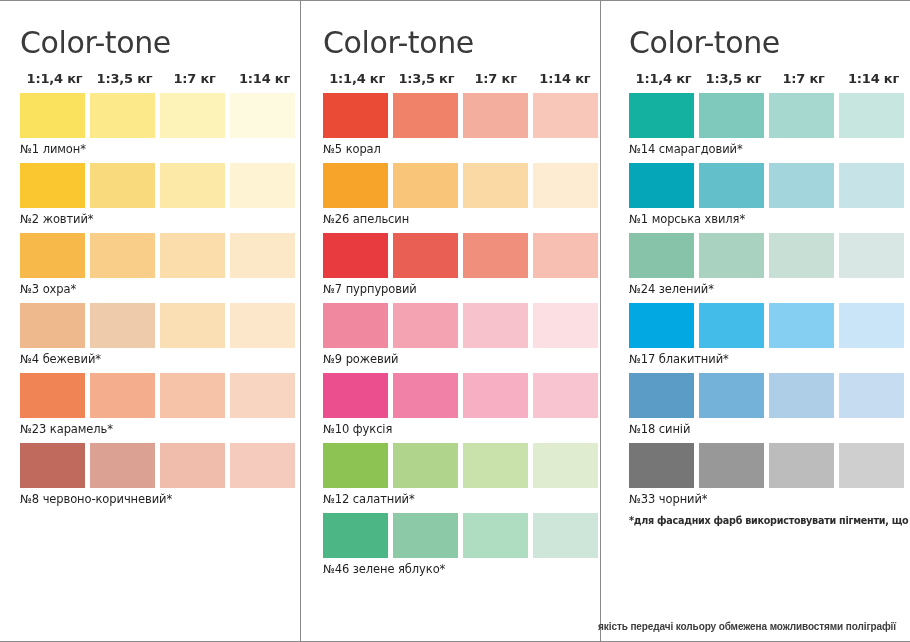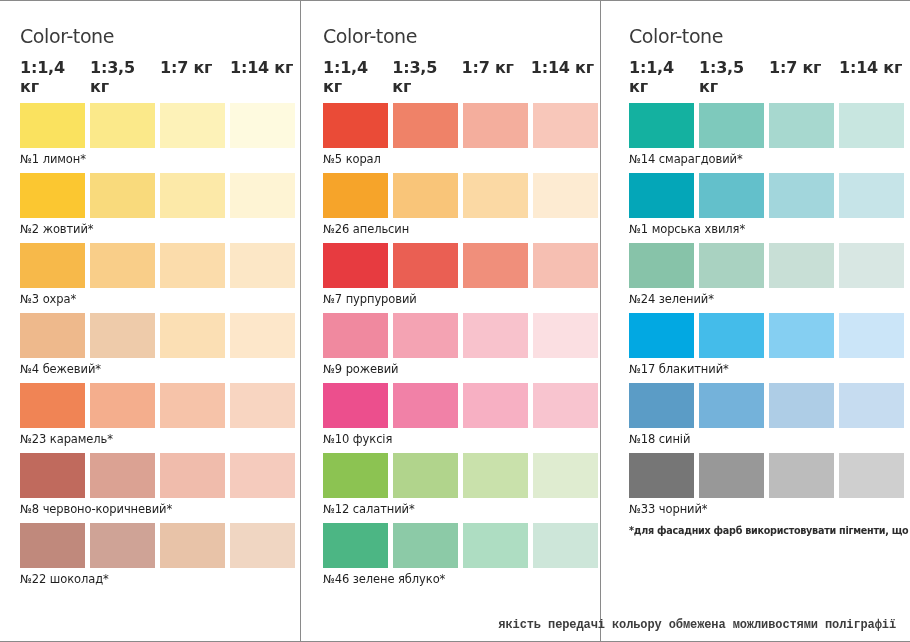--- a/index.html
+++ b/index.html
@@ -23,37 +23,38 @@
     position: relative;
     height: 100%;
     background: #ffffff;
     padding: 22px 0 0 0;
   }
   .panel.p0 { width: 300px; padding-left: 20px; }
   .panel.p1 { width: 300px; padding-left: 22px; border-left: 1px solid #8a8a8a; }
   .panel.p2 { width: 310px; padding-left: 28px; border-left: 1px solid #8a8a8a; }
 
   .brand {
-    font-size: 19px;
+    font-size: 30px;
     font-weight: 400;
     letter-spacing: -0.4px;
     color: #3a3a3a;
     font-family: "DejaVu Sans", sans-serif;
     margin-bottom: 11px;
     margin-top: 2px;
   }
 
   .ratios {
     display: flex;
     margin-bottom: 7px;
   }
   .ratio {
     width: 69px;
     margin-right: 1px;
-    font-size: 16px;
+    text-align: center;
+    font-size: 13px;
     font-weight: 700;
     color: #2c2c2c;
     font-family: "DejaVu Sans", sans-serif;
     letter-spacing: -0.2px;
   }
 
   .row { margin-bottom: 7px; }
   .swatches { display: flex; }
   .swatch {
     width: 65px;
@@ -79,24 +80,24 @@
     color: #2c2c2c;
     font-family: "DejaVu Sans", sans-serif;
     letter-spacing: -0.25px;
     white-space: nowrap;
   }
 
   .print-note {
     position: absolute;
     right: 14px;
     bottom: 9px;
-    font-size: 12px;
+    font-size: 10px;
     font-weight: 700;
     color: #3d3d3d;
-    font-family: Liberation Mono, monospace;
+    font-family: Liberation Sans, sans-serif;
     letter-spacing: -0.1px;
     white-space: nowrap;
   }
 </style>
 </head>
 <body>
 
 <div id="sheet">
   <div class="panel p0">
       <div class="brand">Color-tone</div>
@@ -153,29 +154,20 @@
       </div>
       <div class="row">
         <div class="swatches">
           <div class="swatch" title="№8 червоно-коричневий* 1:1,4 кг" style="background: rgb(192, 106, 93);"></div>
           <div class="swatch" title="№8 червоно-коричневий* 1:3,5 кг" style="background: rgb(219, 162, 147);"></div>
           <div class="swatch" title="№8 червоно-коричневий* 1:7 кг" style="background: rgb(240, 188, 172);"></div>
           <div class="swatch" title="№8 червоно-коричневий* 1:14 кг" style="background: rgb(245, 203, 189);"></div>
         </div>
         <div class="rowlabel">№8 червоно-коричневий*</div>
       </div>
-      <div class="row">
-        <div class="swatches">
-          <div class="swatch" title="№22 шоколад* 1:1,4 кг" style="background: rgb(192, 137, 124);"></div>
-          <div class="swatch" title="№22 шоколад* 1:3,5 кг" style="background: rgb(207, 163, 150);"></div>
-          <div class="swatch" title="№22 шоколад* 1:7 кг" style="background: rgb(232, 195, 168);"></div>
-          <div class="swatch" title="№22 шоколад* 1:14 кг" style="background: rgb(240, 214, 194);"></div>
-        </div>
-        <div class="rowlabel">№22 шоколад*</div>
-      </div>
     </div>
   <div class="panel p1">
       <div class="brand">Color-tone</div>
       <div class="ratios">
         <div class="ratio">1:1,4 кг</div>
         <div class="ratio">1:3,5 кг</div>
         <div class="ratio">1:7 кг</div>
         <div class="ratio">1:14 кг</div>
       </div>
       <div class="row">

